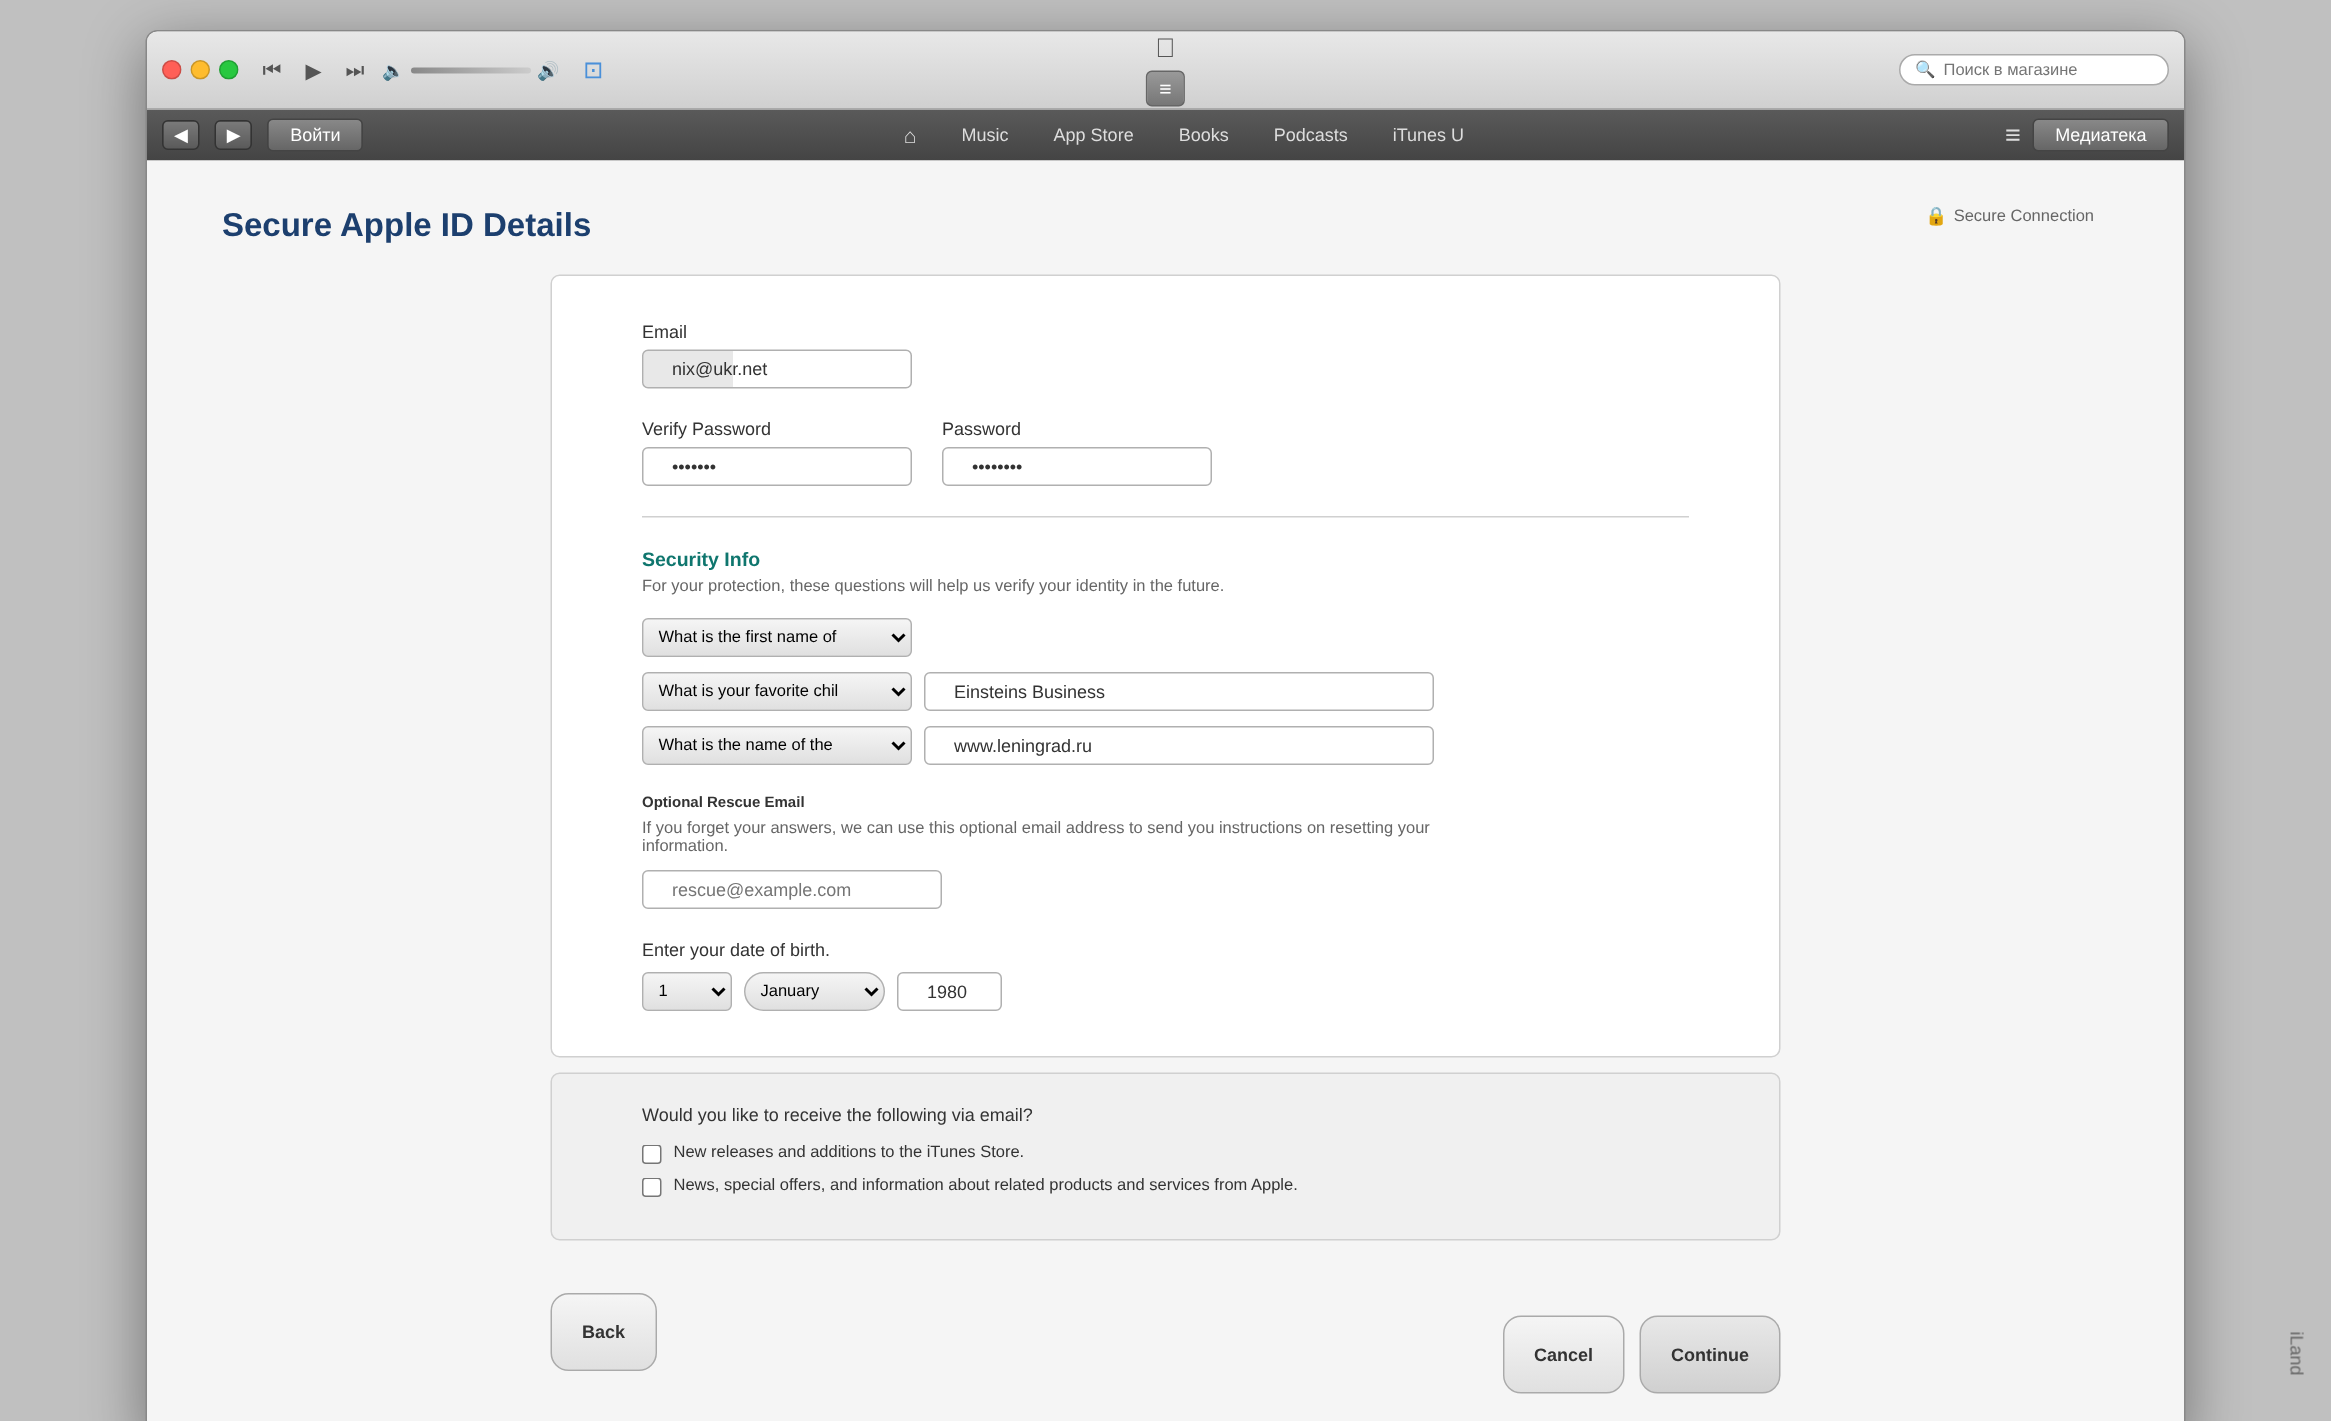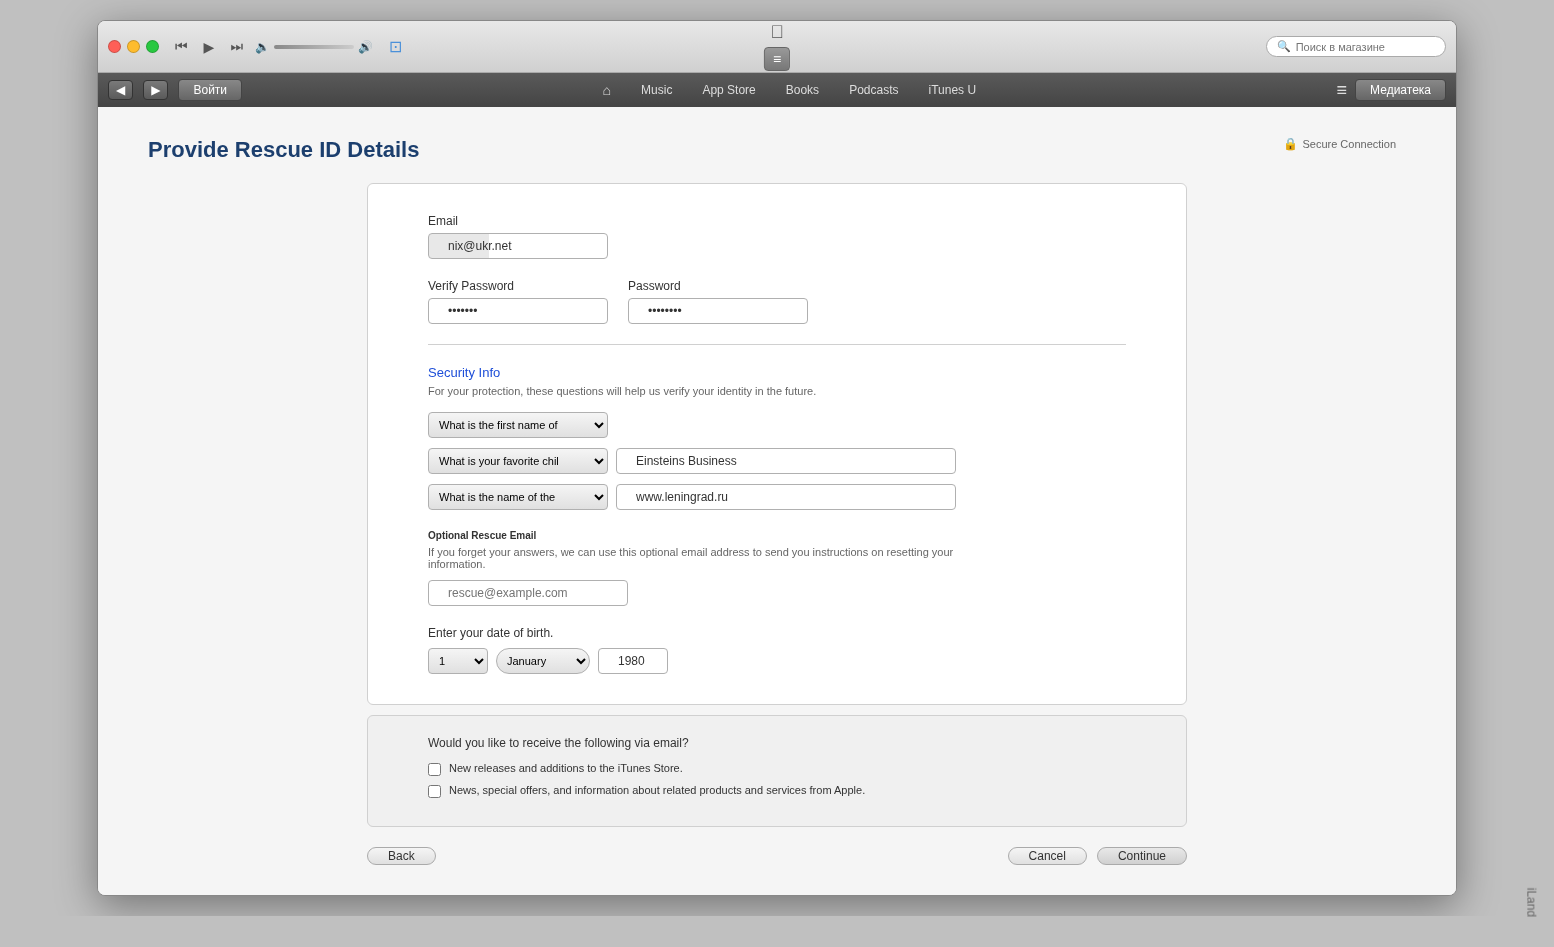--- a/index.html
+++ b/index.html
@@ -264,22 +264,22 @@
     .password-input { width: 180px; }
 
     .divider {
       border: none;
       border-top: 1px solid #d0d0d0;
       margin: 20px 0;
     }
 
     .security-section-title {
       font-size: 13px;
-      font-weight: normal;
-      color: #1d4ed8;
+      font-weight: bold;
+      color: #0f766e;
       margin-bottom: 5px;
     }
     .security-section-desc {
       font-size: 11px;
       color: #666;
       margin-bottom: 15px;
     }
 
     .security-row {
       display: flex;
@@ -376,30 +376,31 @@
       display: flex;
       justify-content: space-between;
       max-width: 820px;
       margin: 20px auto 0;
       align-items: center;
     }
     .action-btn {
       background: linear-gradient(to bottom, #f5f5f5, #e0e0e0);
       border: 1px solid #aaa;
       border-radius: 12px;
-      padding: 1px 20px;
-      font-size: 12px;
-      color: #333;
-      cursor: pointer;
+      padding: 18px 20px;
+      font-size: 12px;
+      color: #333;
+      cursor: pointer;
+      font-weight: bold;
     }
     .action-btn-primary {
       background: linear-gradient(to bottom, #e8e8e8, #d0d0d0);
     }
 
-    .right-buttons { display: flex; gap: 10px; }
+    .right-buttons { display: flex; gap: 10px; margin-top: 30px; }
 
     
     .watermark {
       position: fixed;
       bottom: 30px;
       right: 30px;
       font-size: 12px;
       color: #666;
       transform: rotate(90deg);
       transform-origin: bottom right;
@@ -461,21 +462,21 @@
       <button class="hamburger-btn">≡</button>
       <button class="library-btn">Медиатека</button>
     </div>
   </div>
 
   <div class="main-content">
     <div class="secure-connection">
       <span class="lock-icon">🔒</span>
       <span>Secure Connection</span>
     </div>
-    <h1 class="page-title">Provide Rescue ID Details</h1>
+    <h1 class="page-title">Secure Apple ID Details</h1>
 
     <div class="form-container">
 
       <div class="form-section">
         <label class="field-label">Email</label>
         <input type="text" class="text-input email-input" value="nix@ukr.net" style="">
       </div>
 
       <div class="password-row">
         <div class="password-group">

